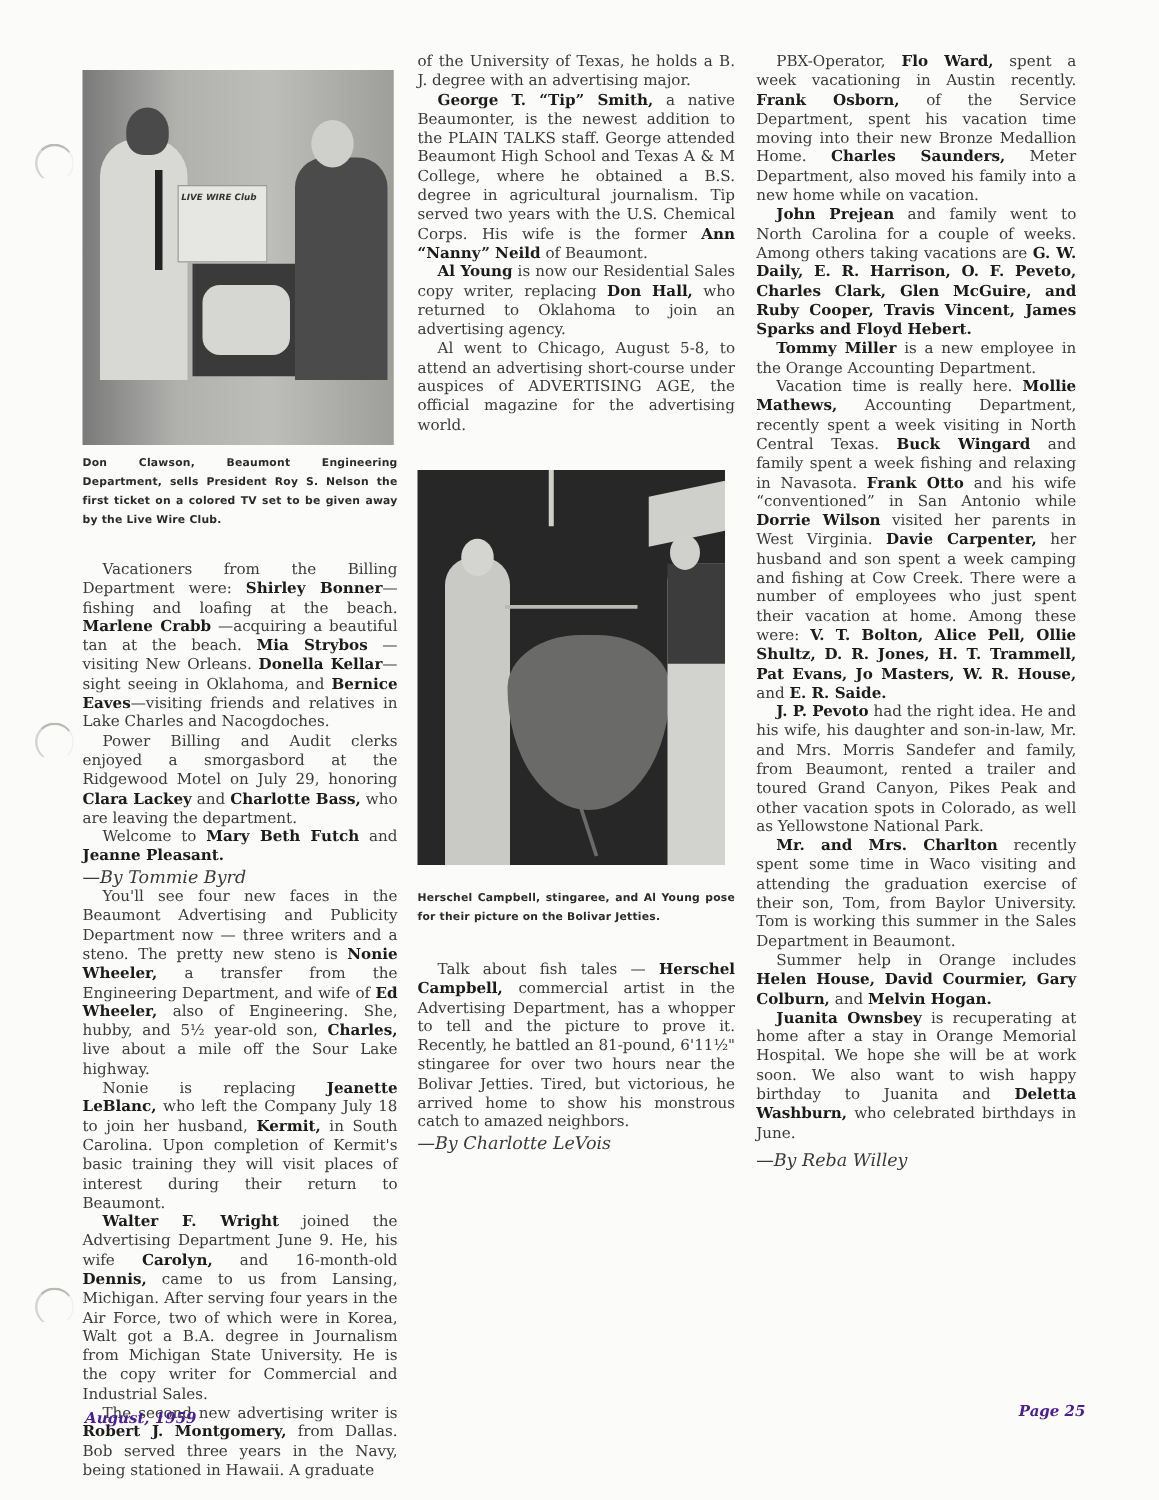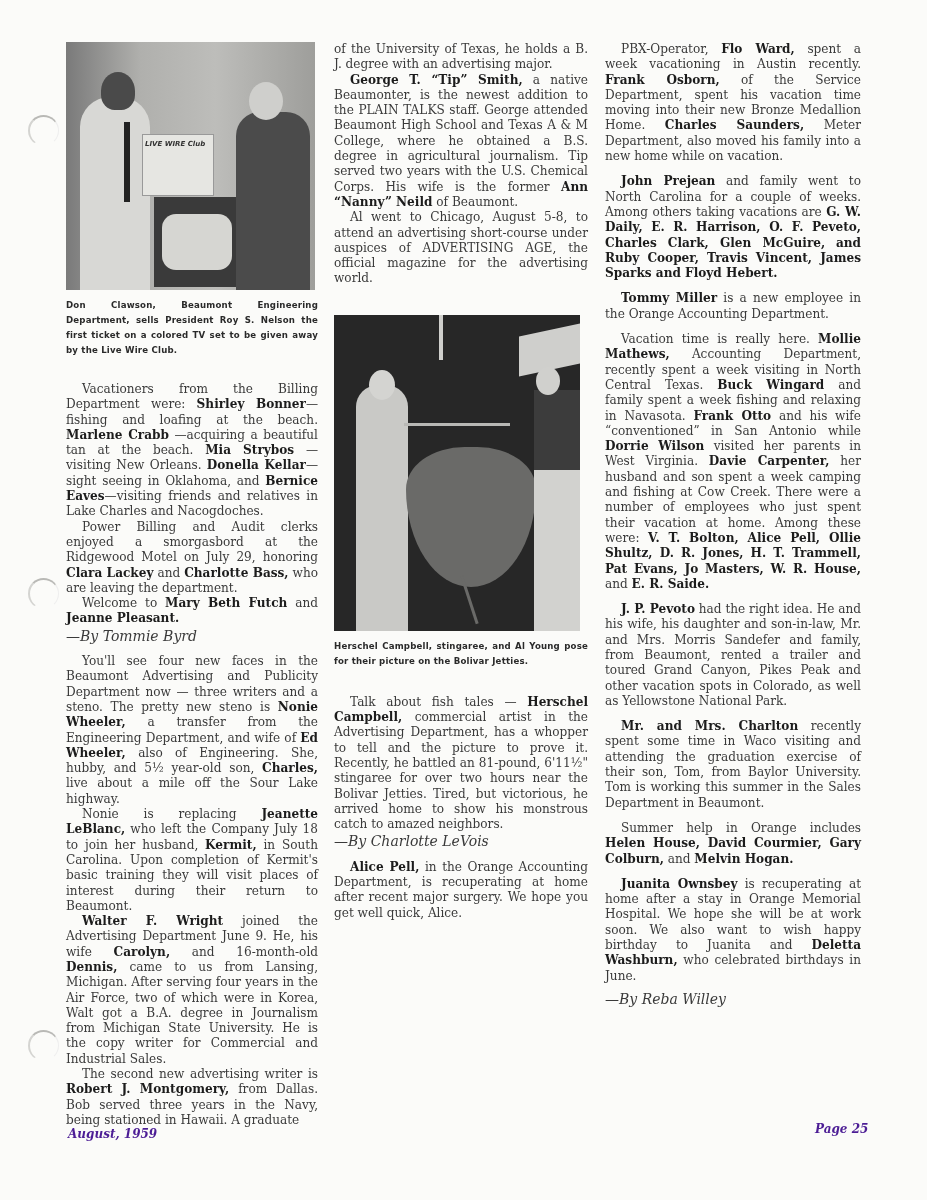--- a/index.html
+++ b/index.html
@@ -5,27 +5,27 @@
   html, body { margin:0; padding:0; }
   body { width:927px; height:1200px; background:#fbfbf9; position:relative; overflow:hidden;
          font-family:"DejaVu Serif", serif; color:#3a3a3a; }
   .hole { position:absolute; left:28px; width:28px; height:28px; border-radius:50%;
           border-top:2px solid #b9b9b6; border-left:2px solid #d4d4d1; border-right:1px solid #eee; border-bottom:1px solid transparent; }
   .col { position:absolute; top:42px; font-size:12.1px; line-height:15.3px; text-align:justify; }
   .col1 { left:66px; width:252px; }
   .col2 { left:334px; width:254px; }
   .col3 { left:605px; width:256px; }
   p { margin:0; text-indent:16px; }
-  p.gap { margin-top:10px; }
+  p.gap { margin-top:0; }
   b { color:#1c1c1c; }
   .by { text-align:left; font-style:italic; font-size:14px; margin-top:2px; }
   .caption { font-family:"DejaVu Sans", sans-serif; font-weight:bold; font-size:8.6px; line-height:15px;
              color:#2a2a2a; text-align:justify; text-indent:0; letter-spacing:0.2px; }
   .photo { position:relative; background:#8c8c8c; overflow:hidden; }
-  .photo1 { width:249px; height:248px; background:linear-gradient(90deg,#7a7a7a 0%,#b0b0ad 30%,#bdbdba 60%,#9e9e9b 100%); }
+  .photo1 { width:249px; height:300px; margin-top:14px; background:linear-gradient(90deg,#7a7a7a 0%,#b0b0ad 30%,#bdbdba 60%,#9e9e9b 100%); }
   .photo2 { width:246px; height:316px; margin-top:28px; background:#272727; }
   .fig { position:absolute; }
   .footer { position:absolute; top:1127px; font-family:"DejaVu Serif", serif; font-weight:bold; font-style:italic; font-size:12px; color:#4c1d95; }
 </style>
 </head>
 <body>
 
 <div class="hole" style="top:115px"></div>
 <div class="hole" style="top:578px"></div>
 <div class="hole" style="top:1030px"></div>
@@ -52,39 +52,39 @@
 
   <p class="gap"><span>You'll see four new faces in the Beaumont Advertising and Publicity Department now — three writers and a steno. The pretty new steno is </span><b>Nonie Wheeler,</b><span> a transfer from the Engineering Department, and wife of </span><b>Ed Wheeler,</b><span> also of Engineering. She, hubby, and 5½ year-old son, </span><b>Charles,</b><span> live about a mile off the Sour Lake highway.</span></p>
   <p><span>Nonie is replacing </span><b>Jeanette LeBlanc,</b><span> who left the Company July 18 to join her husband, </span><b>Kermit,</b><span> in South Carolina. Upon completion of Kermit's basic training they will visit places of interest during their return to Beaumont.</span></p>
   <p><b>Walter F. Wright</b><span> joined the Advertising Department June 9. He, his wife </span><b>Carolyn,</b><span> and 16-month-old </span><b>Dennis,</b><span> came to us from Lansing, Michigan. After serving four years in the Air Force, two of which were in Korea, Walt got a B.A. degree in Journalism from Michigan State University. He is the copy writer for Commercial and Industrial Sales.</span></p>
   <p><span>The second new advertising writer is </span><b>Robert J. Montgomery,</b><span> from Dallas. Bob served three years in the Navy, being stationed in Hawaii. A graduate</span></p>
 </div>
 
 <div class="col col2">
   <p style="text-indent:0"><span>of the University of Texas, he holds a B. J. degree with an advertising major.</span></p>
   <p><b>George T. “Tip” Smith,</b><span> a native Beaumonter, is the newest addition to the PLAIN TALKS staff. George attended Beaumont High School and Texas A &amp; M College, where he obtained a B.S. degree in agricultural journalism. Tip served two years with the U.S. Chemical Corps. His wife is the former </span><b>Ann “Nanny” Neild</b><span> of Beaumont.</span></p>
+  <p><b>Al Young</b><span> is now our Residential Sales copy writer, replacing </span><b>Don Hall,</b><span> who returned to Oklahoma to join an advertising agency.</span></p>
   <p><span>Al went to Chicago, August 5-8, to attend an advertising short-course under auspices of ADVERTISING AGE, the official magazine for the advertising world.</span></p>
 
   <div class="photo photo2">
     <div class="fig" style="left:185px;top:15px;width:61px;height:40px;background:#cfcfcc;transform:skewY(-12deg);"></div>
     <div class="fig" style="left:105px;top:0;width:4px;height:45px;background:#cfcfcc;"></div>
     <div class="fig" style="left:22px;top:70px;width:52px;height:246px;background:#c9c9c6;border-radius:22px 22px 0 0;"></div>
     <div class="fig" style="left:35px;top:55px;width:26px;height:30px;background:#d4d4d1;border-radius:50%;"></div>
     <div class="fig" style="left:70px;top:108px;width:106px;height:3px;background:#b8b8b5;"></div>
     <div class="fig" style="left:72px;top:132px;width:130px;height:140px;background:#6a6a68;border-radius:45% 45% 50% 50% / 30% 30% 70% 70%;"></div>
     <div class="fig" style="left:134px;top:260px;width:3px;height:50px;background:#6a6a68;transform:rotate(-18deg);"></div>
     <div class="fig" style="left:200px;top:75px;width:46px;height:241px;background:#d2d2cf;border-radius:14px 0 0 0;"></div>
     <div class="fig" style="left:200px;top:75px;width:46px;height:80px;background:#3c3c3c;"></div>
     <div class="fig" style="left:202px;top:52px;width:24px;height:28px;background:#d0d0cd;border-radius:50%;"></div>
   </div>
-  <p class="caption" style="margin-top:8px">Herschel Campbell, stingaree, and Al Young pose for their picture on the Bolivar Jetties.</p>
+  <p class="caption" style="margin-top:20px">Herschel Campbell, stingaree, and Al Young pose for their picture on the Bolivar Jetties.</p>
 
   <p class="gap" style="margin-top:26px"><span>Talk about fish tales — </span><b>Herschel Campbell,</b><span> commercial artist in the Advertising Department, has a whopper to tell and the picture to prove it. Recently, he battled an 81-pound, 6'11½" stingaree for over two hours near the Bolivar Jetties. Tired, but victorious, he arrived home to show his monstrous catch to amazed neighbors.</span></p>
   <div class="by">—By Charlotte LeVois</div>
-  <p class="gap"><b>Alice Pell,</b><span> in the Orange Accounting Department, is recuperating at home after recent major surgery. We hope you get well quick, Alice.</span></p>
 </div>
 
 <div class="col col3">
   <p><span>PBX-Operator, </span><b>Flo Ward,</b><span> spent a week vacationing in Austin recently. </span><b>Frank Osborn,</b><span> of the Service Department, spent his vacation time moving into their new Bronze Medallion Home. </span><b>Charles Saunders,</b><span> Meter Department, also moved his family into a new home while on vacation.</span></p>
   <p class="gap"><b>John Prejean</b><span> and family went to North Carolina for a couple of weeks. Among others taking vacations are </span><b>G. W. Daily, E. R. Harrison, O. F. Peveto, Charles Clark, Glen McGuire,</b><span> </span><b>and Ruby Cooper, Travis Vincent, James Sparks and Floyd Hebert.</b></p>
   <p class="gap"><b>Tommy Miller</b><span> is a new employee in the Orange Accounting Department.</span></p>
   <p class="gap"><span>Vacation time is really here. </span><b>Mollie Mathews,</b><span> Accounting Department, recently spent a week visiting in North Central Texas. </span><b>Buck Wingard</b><span> and family spent a week fishing and relaxing in Navasota. </span><b>Frank Otto</b><span> and his wife “conventioned” in San Antonio while </span><b>Dorrie Wilson</b><span> visited her parents in West Virginia. </span><b>Davie Carpenter,</b><span> her husband and son spent a week camping and fishing at Cow Creek. There were a number of employees who just spent their vacation at home. Among these were: </span><b>V. T. Bolton, Alice Pell, Ollie Shultz, D. R. Jones, H. T. Trammell, Pat Evans, Jo Masters, W. R. House,</b><span> and </span><b>E. R. Saide.</b></p>
   <p class="gap"><b>J. P. Pevoto</b><span> had the right idea. He and his wife, his daughter and son-in-law, Mr. and Mrs. Morris Sandefer and family, from Beaumont, rented a trailer and toured Grand Canyon, Pikes Peak and other vacation spots in Colorado, as well as Yellowstone National Park.</span></p>
   <p class="gap"><b>Mr. and Mrs. Charlton</b><span> recently spent some time in Waco visiting and attending the graduation exercise of their son, Tom, from Baylor University. Tom is working this summer in the Sales Department in Beaumont.</span></p>
   <p class="gap"><span>Summer help in Orange includes </span><b>Helen House, David Courmier, Gary Colburn,</b><span> and </span><b>Melvin Hogan.</b></p>

